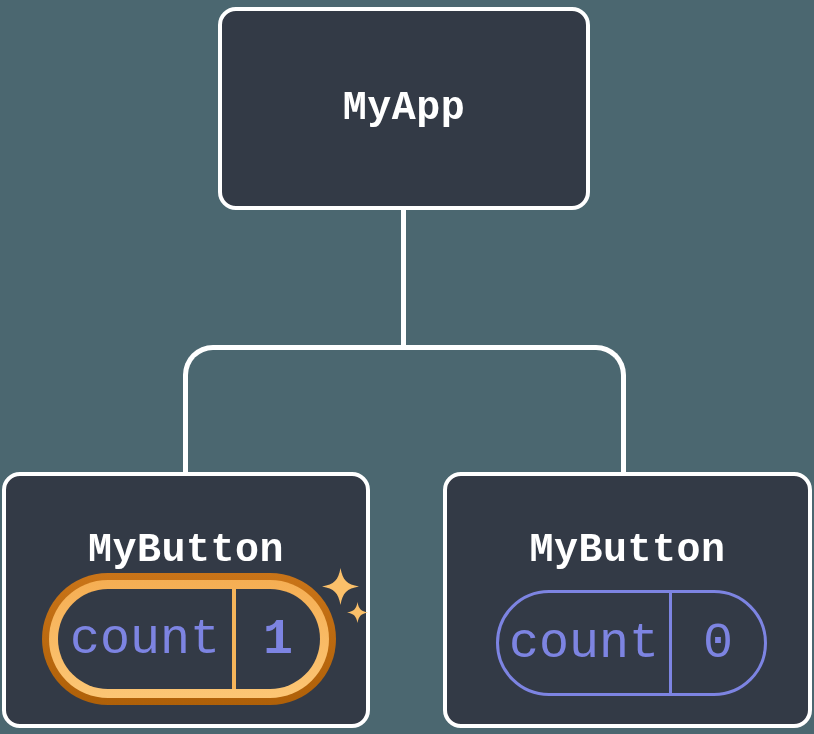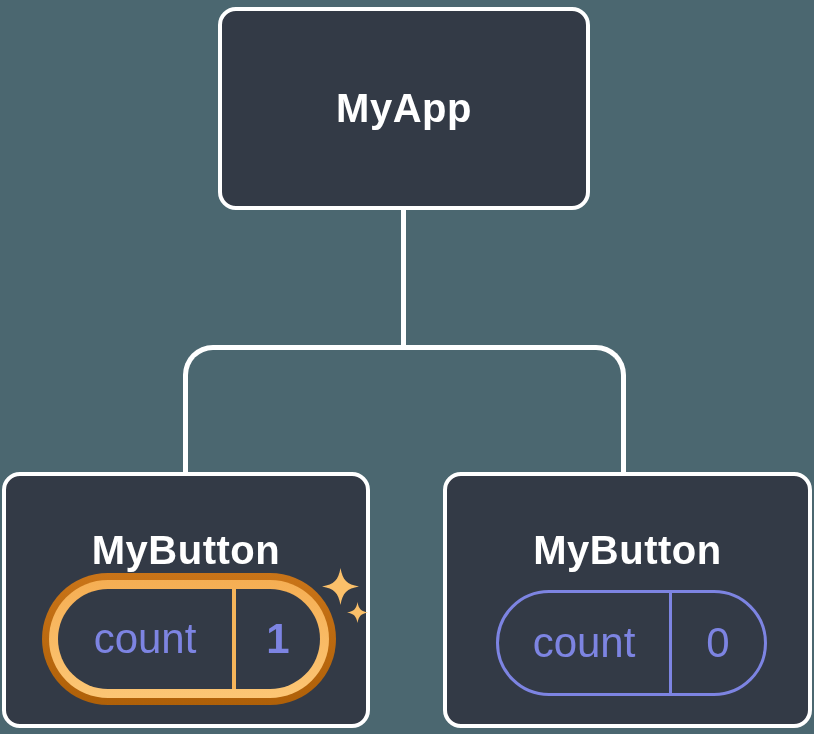--- a/index.html
+++ b/index.html
@@ -2,21 +2,21 @@
 <html><head>
 <meta charset="utf-8">
 <style>
   html, body { margin: 0; padding: 0; }
   body {
     width: 814px; height: 734px;
     background: #4B6770;
     font-family: "Liberation Sans", sans-serif;
     overflow: hidden;
   }
-  .stage { position: relative; width: 814px; height: 734px; }
+  .stage { position: relative; width: 814px; height: 734px; font-family: Liberation Mono, monospace; }
 
   
   .node {
     position: absolute;
     background: #333A46;
     border: 4px solid #FFFFFF;
     border-radius: 18px;
     box-sizing: border-box;
   }
   .node-root  { left: 218px; top: 7px;   width: 372px; height: 203px; }
@@ -85,21 +85,21 @@
     width: 271px; height: 106px;
     border: 3px solid #7D84E2;
     border-radius: 53px;
     background: #333A46;
   }
   .pill-cell {
     display: flex;
     align-items: center;
     justify-content: center;
     color: #7D84E2;
-    font-size: 42px;
+    font-size: 50px;
   }
   .cell-label { flex: 1 1 auto; }
   .cell-value { width: 84px; flex: 0 0 auto; }
   .pill-plain .cell-value { width: 92px; }
   .cell-value.bold { font-weight: 700; }
   .pill-divider-orange { width: 4px; background: #F6B45A; flex: 0 0 auto; }
   .pill-divider-purple { width: 3px; background: #7D84E2; flex: 0 0 auto; }
 
   
   .star { position: absolute; }

